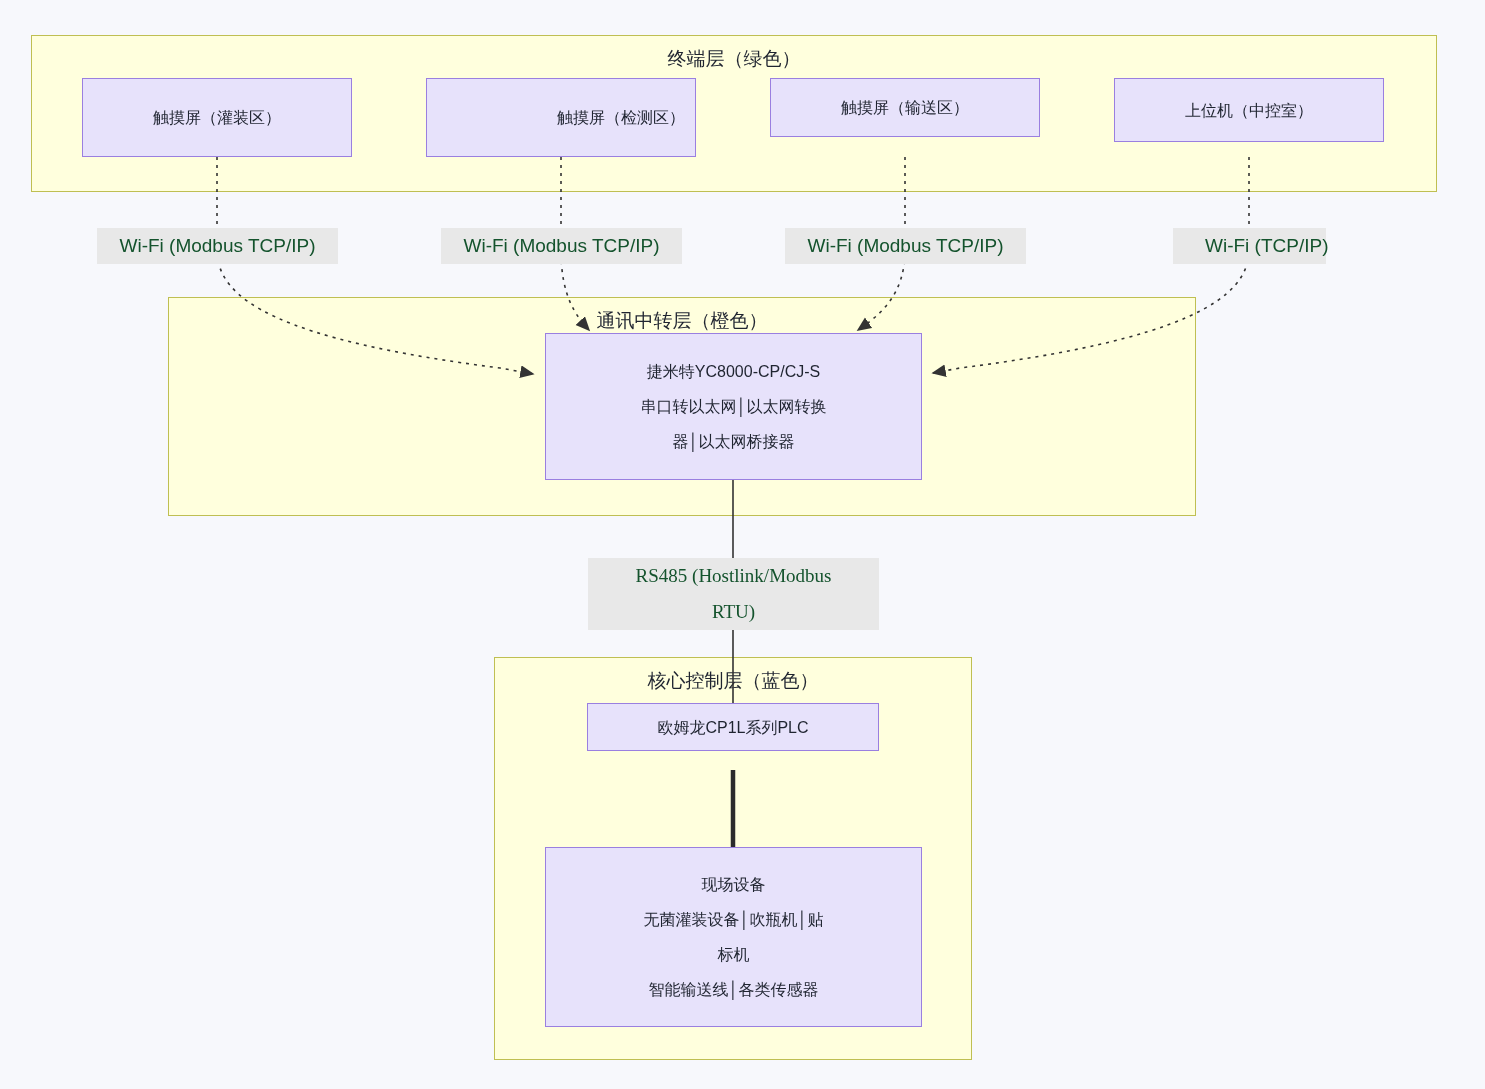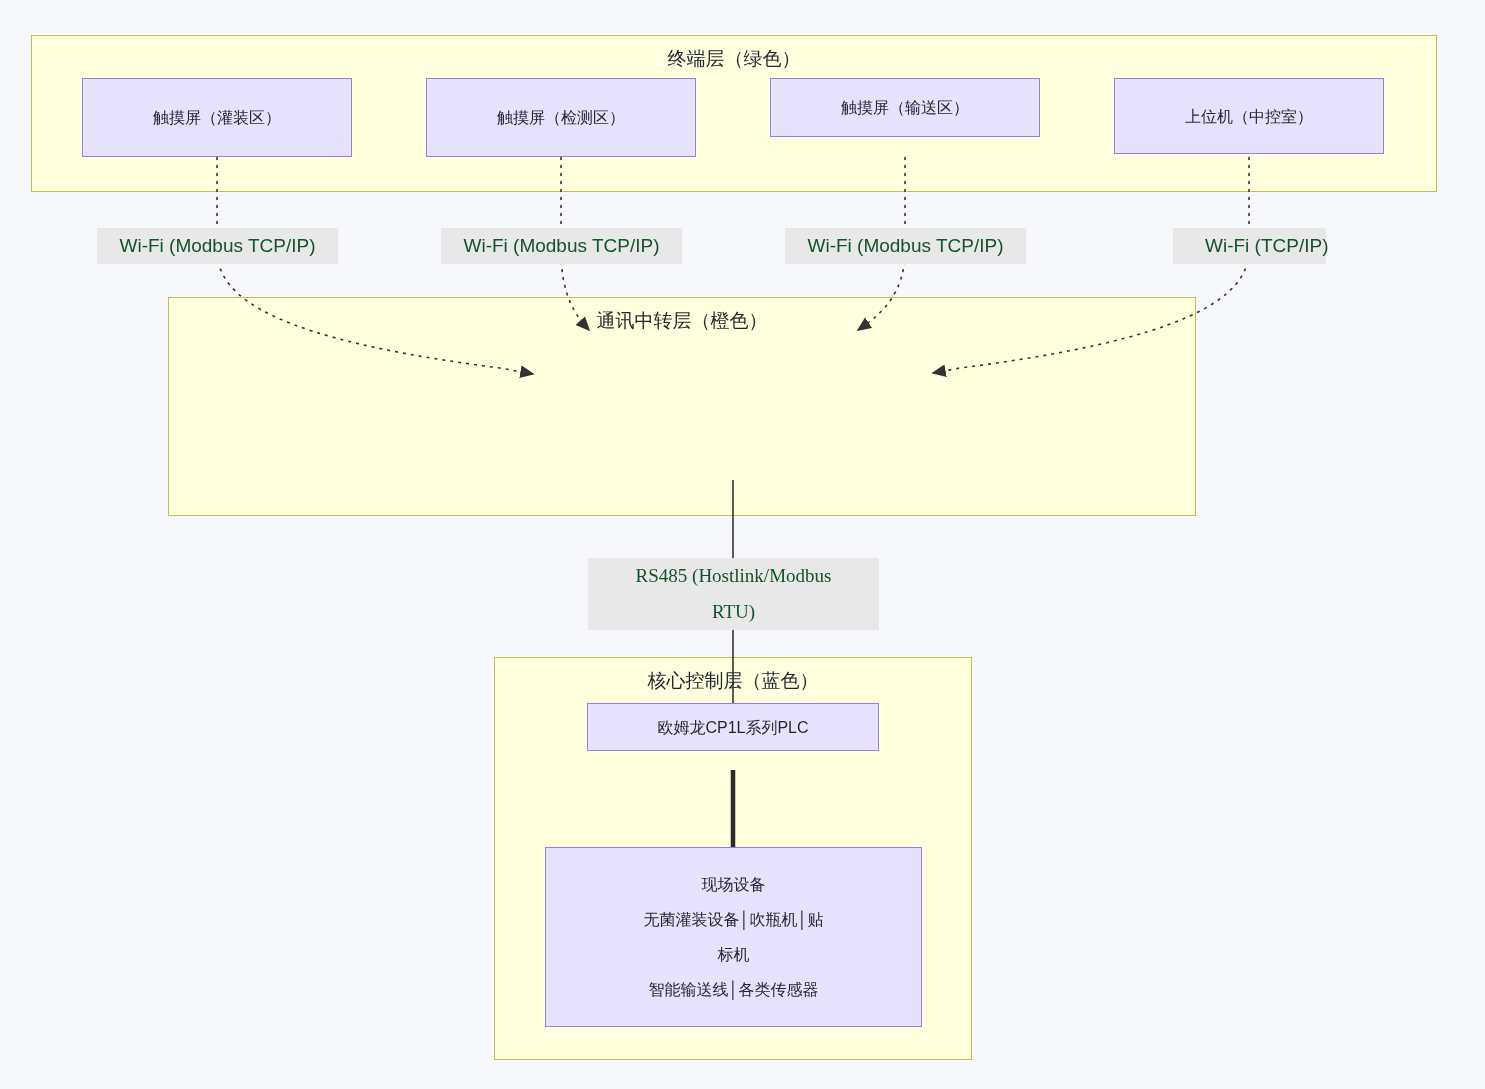--- a/index.html
+++ b/index.html
@@ -126,50 +126,57 @@
   <div class="cluster" style="left:31px; top:35px; width:1406px; height:157px;">
     <div class="cluster-label">终端层（绿色）</div>
   </div>
 
   <div class="node" style="left:82px; top:78px; width:270px; height:79px;">
     <div class="lines">
       <div>触摸屏（灌装区）</div>
     </div>
   </div>
 
-  <div class="node" style="left:426px; top:78px; width:270px; height:79px;">
+  <div class="node" style="left:426px; top:78px; width:270px; height:79px;text-align:right;">
     <div class="lines">
       <div>触摸屏（检测区）</div>
     </div>
   </div>
 
   <div class="node" style="left:770px; top:78px; width:270px; height:59px;">
     <div class="lines">
       <div>触摸屏（输送区）</div>
     </div>
   </div>
 
-  <div class="node" style="left:1114px; top:78px; width:270px; height:76px;">
+  <div class="node" style="left:1114px; top:78px; width:270px; height:64px;">
     <div class="lines">
       <div>上位机（中控室）</div>
     </div>
   </div>
 
   <div class="edge-label" style="left:97px; top:228px; width:241px; height:36px;">Wi-Fi (Modbus TCP/IP)</div>
 
   <div class="edge-label" style="left:441px; top:228px; width:241px; height:36px;">Wi-Fi (Modbus TCP/IP)</div>
 
   <div class="edge-label" style="left:785px; top:228px; width:241px; height:36px;">Wi-Fi (Modbus TCP/IP)</div>
 
   <div class="edge-label" style="left:1173px; top:228px; width:153px; height:36px;padding-left:32px;">Wi-Fi (TCP/IP)</div>
 
   <div class="cluster" style="left:136px; top:297px; width:1028px; height:219px;margin-left:32px;">
     <div class="cluster-label">通讯中转层（橙色）</div>
   </div>
 
+  <div class="node wrap" style="left:545px; top:333px; width:377px; height:147px;">
+    <div class="lines">
+      <div>捷米特YC8000-CP/CJ-S</div>
+      <div>串口转以太网│以太网转换</div>
+      <div>器│以太网桥接器</div>
+    </div>
+  </div>
 
   <div class="edge-label two-line" style="left:588px; top:558px; width:291px; height:72px;font-family:Liberation Serif, serif;">
     <div>RS485 (Hostlink/Modbus</div>
     <div>RTU)</div>
   </div>
 
   <div class="cluster" style="left:494px; top:657px; width:478px; height:403px;">
     <div class="cluster-label">核心控制层（蓝色）</div>
   </div>
 

